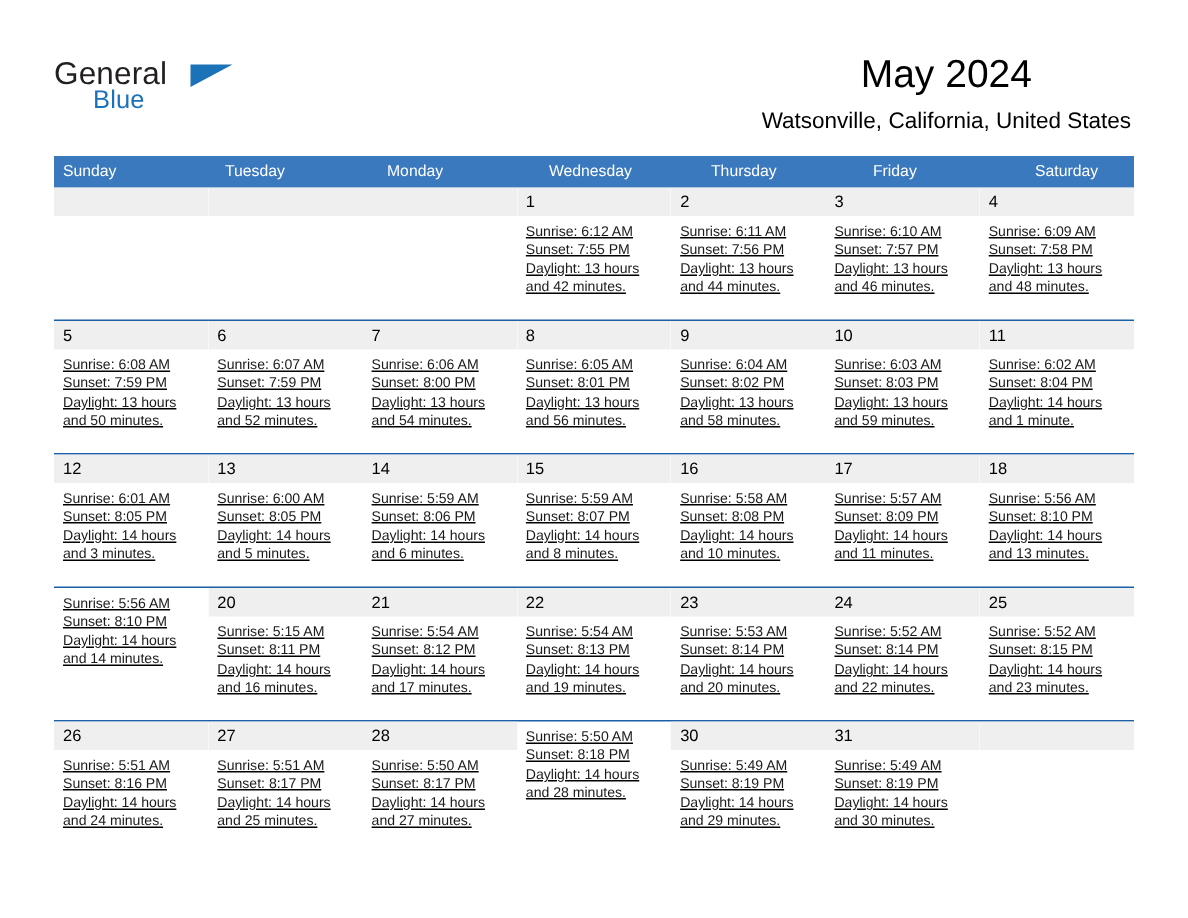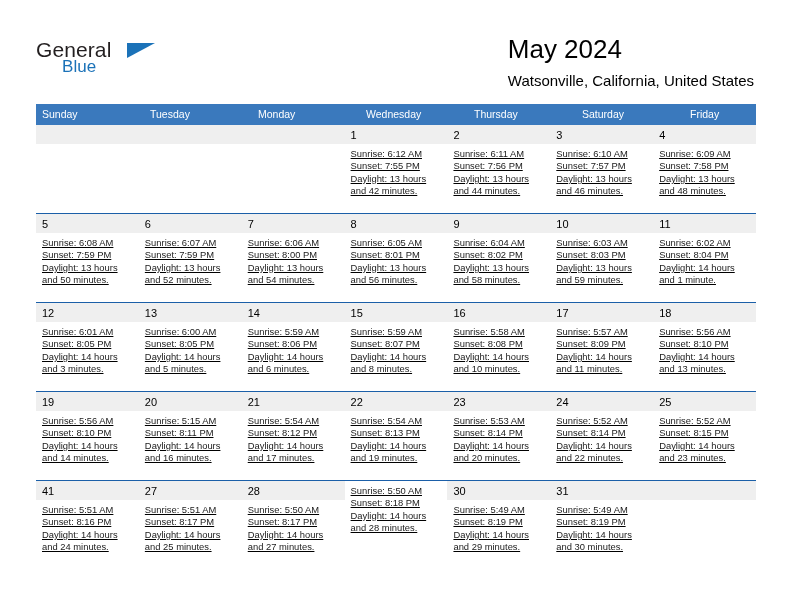--- a/index.html
+++ b/index.html
@@ -62,21 +62,21 @@
     width: 0;
     height: 0;
     border-top: 15px solid #1b72b8;
     border-right: 28px solid transparent;
   }
 
   .title-block {
     position: absolute;
     right: 38px;
     top: 33px;
-    text-align: left;
+    text-align: center;
   }
   .cal-title {
     font-size: 26px;
     color: #000000;
     line-height: 32px;
     white-space: nowrap;
   }
   .cal-subtitle {
     font-size: 15px;
     color: #000000;
@@ -174,22 +174,22 @@
 
   </div>
 
   <div class="calendar">
     <div class="weekday-row" id="weekday-row">
         <div class="weekday">Sunday</div>
         <div class="weekday">Tuesday</div>
         <div class="weekday">Monday</div>
         <div class="weekday">Wednesday</div>
         <div class="weekday">Thursday</div>
+        <div class="weekday">Friday</div>
         <div class="weekday">Saturday</div>
-        <div class="weekday">Friday</div>
       </div>
     <div id="weeks-container">
         <div class="week">
           <div class="daycell empty">
             <div class="daynum-band"><span class="daynum"></span></div>
             <div class="dayinfo"></div>
           </div>
           <div class="daycell empty">
             <div class="daynum-band"><span class="daynum"></span></div>
             <div class="dayinfo"></div>
@@ -360,21 +360,20 @@
             <div class="dayinfo">
               <div>Sunrise: 5:56 AM</div>
               <div>Sunset: 8:10 PM</div>
               <div>Daylight: 14 hours</div>
               <div>and 13 minutes.</div>
             </div>
           </div>
         </div>
         <div class="week">
           <div class="daycell">
-            <div class="daynum-band"><span class="daynum">19</span></div>
             <div class="dayinfo">
               <div>Sunrise: 5:56 AM</div>
               <div>Sunset: 8:10 PM</div>
               <div>Daylight: 14 hours</div>
               <div>and 14 minutes.</div>
             </div>
           </div>
           <div class="daycell">
             <div class="daynum-band"><span class="daynum">20</span></div>
             <div class="dayinfo">
@@ -425,21 +424,21 @@
             <div class="dayinfo">
               <div>Sunrise: 5:52 AM</div>
               <div>Sunset: 8:15 PM</div>
               <div>Daylight: 14 hours</div>
               <div>and 23 minutes.</div>
             </div>
           </div>
         </div>
         <div class="week">
           <div class="daycell">
-            <div class="daynum-band"><span class="daynum">41</span></div>
+            <div class="daynum-band"><span class="daynum">26</span></div>
             <div class="dayinfo">
               <div>Sunrise: 5:51 AM</div>
               <div>Sunset: 8:16 PM</div>
               <div>Daylight: 14 hours</div>
               <div>and 24 minutes.</div>
             </div>
           </div>
           <div class="daycell">
             <div class="daynum-band"><span class="daynum">27</span></div>
             <div class="dayinfo">

